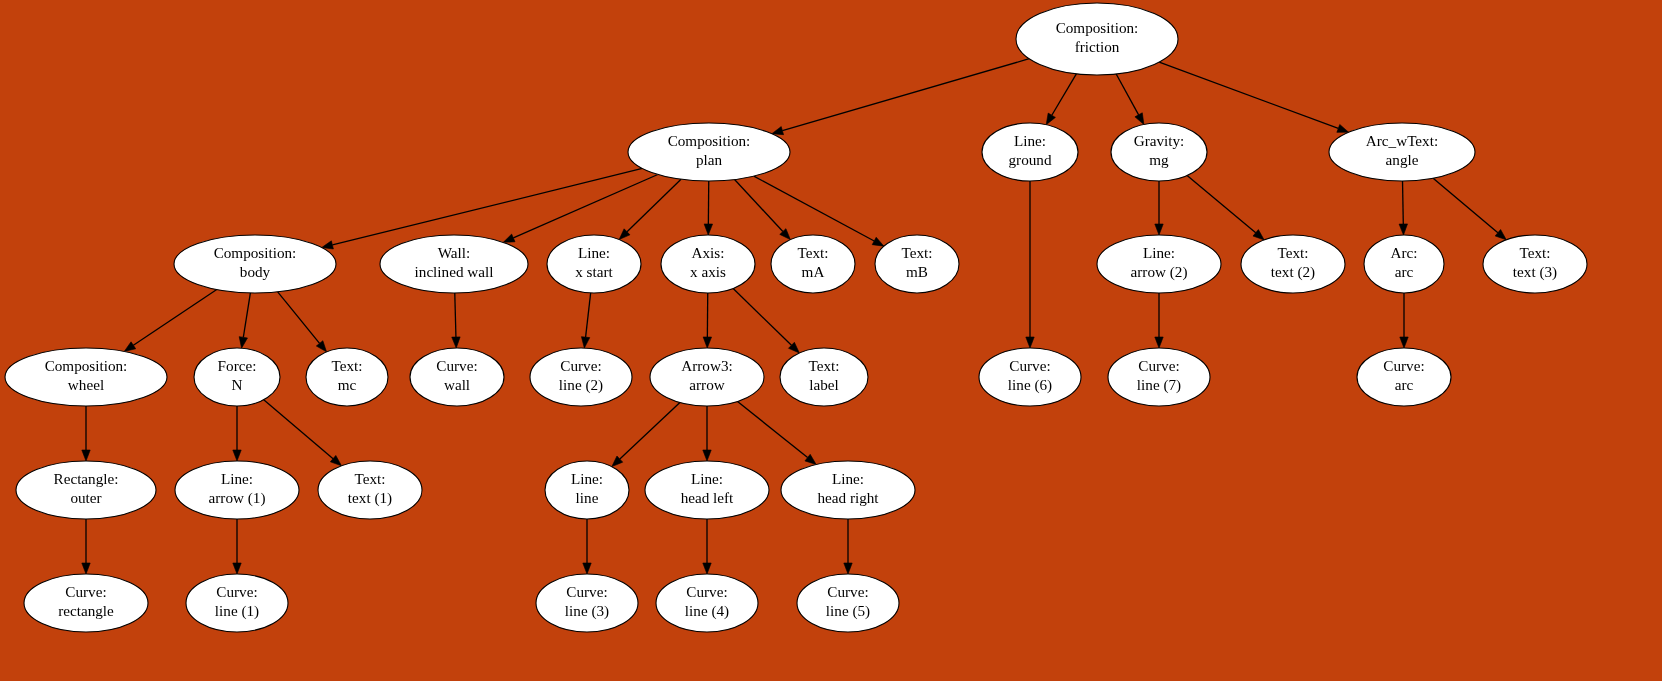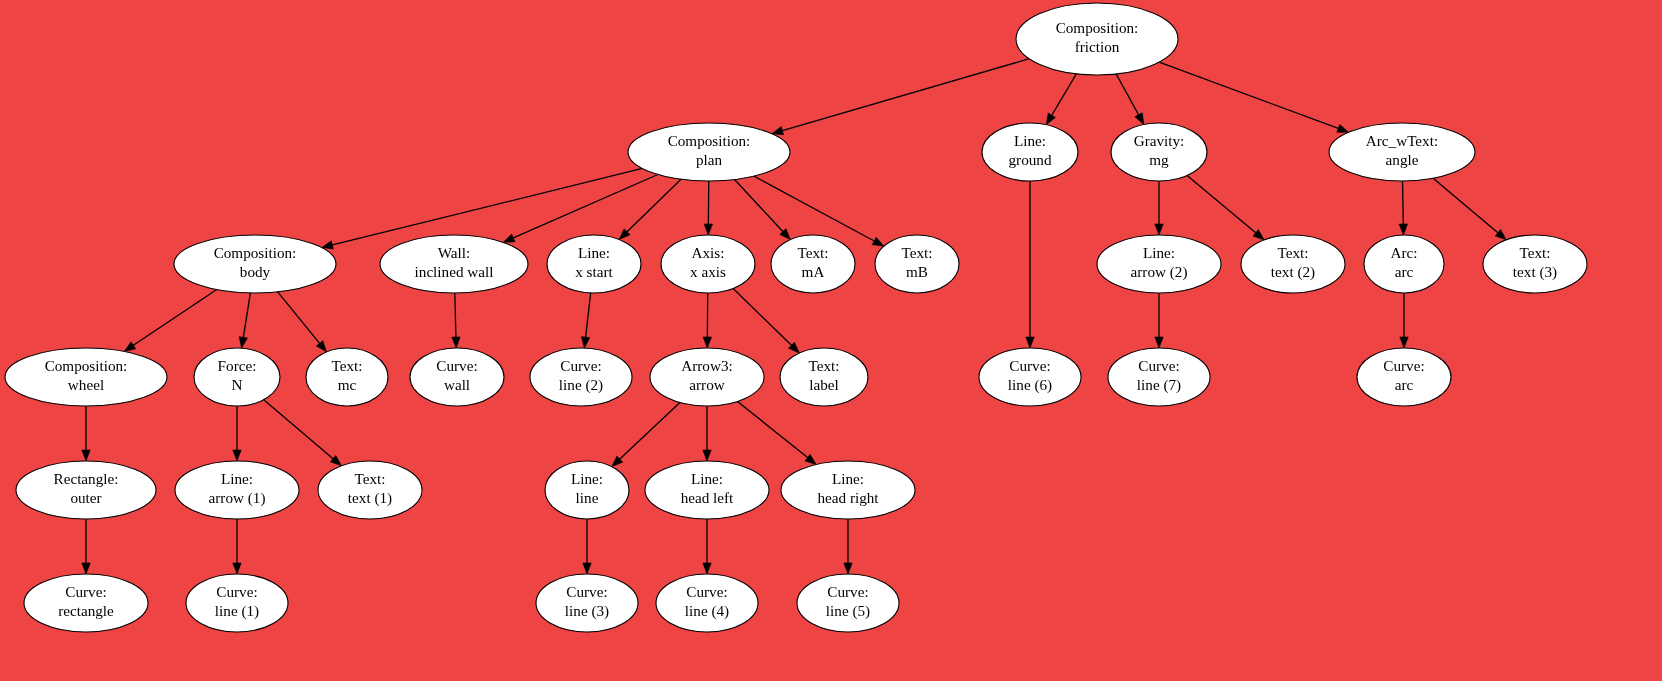--- a/index.html
+++ b/index.html
@@ -10,21 +10,21 @@
   body {
     width: 1662px;
     height: 681px;
     overflow: hidden;
     font-family: "Liberation Serif", "DejaVu Serif", serif;
   }
   #graph-root {
     position: relative;
     width: 1662px;
     height: 681px;
-    background: #ef4444;
+    background: #c2410c;
   }
   svg#graph-svg {
     position: absolute;
     top: 0;
     left: 0;
     width: 1662px;
     height: 681px;
     display: block;
   }
   .node-ellipse {

